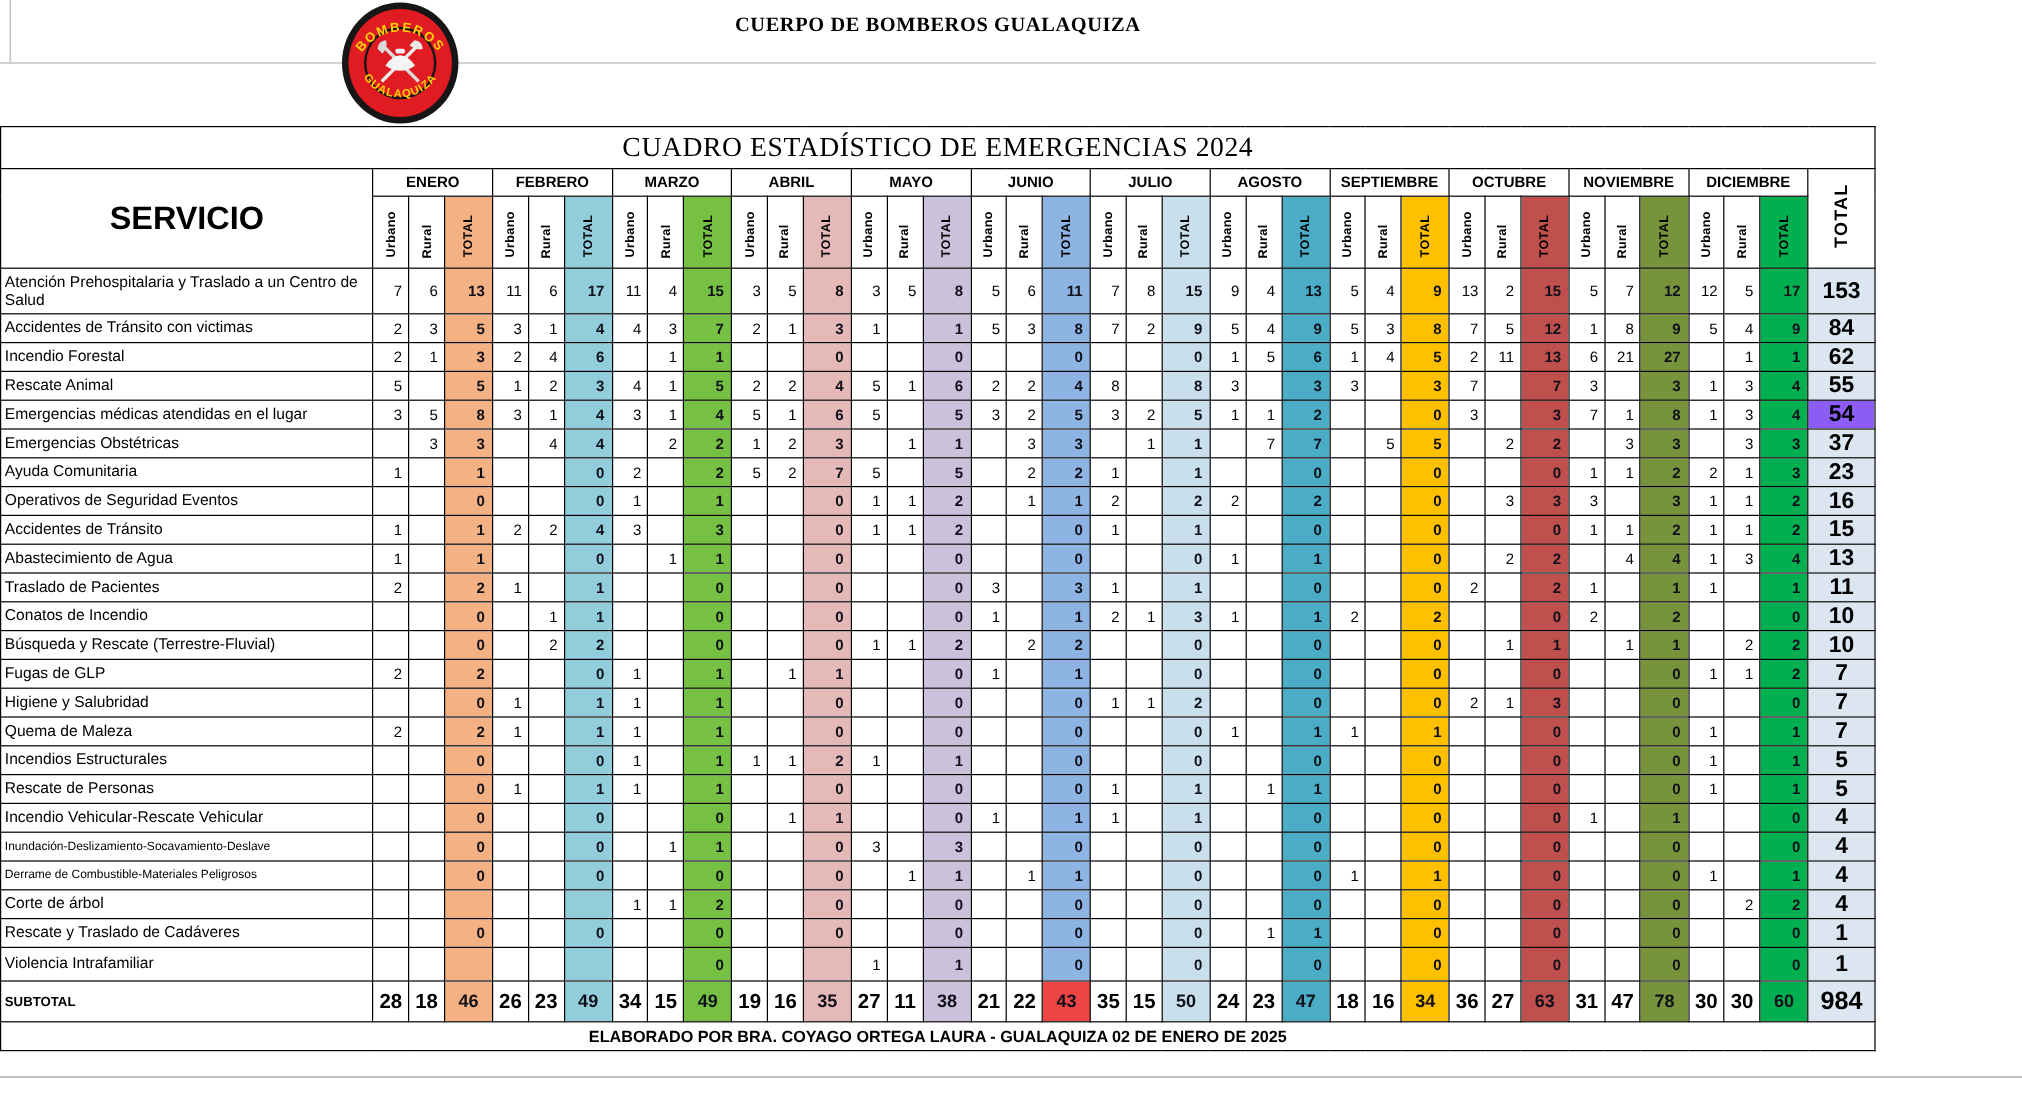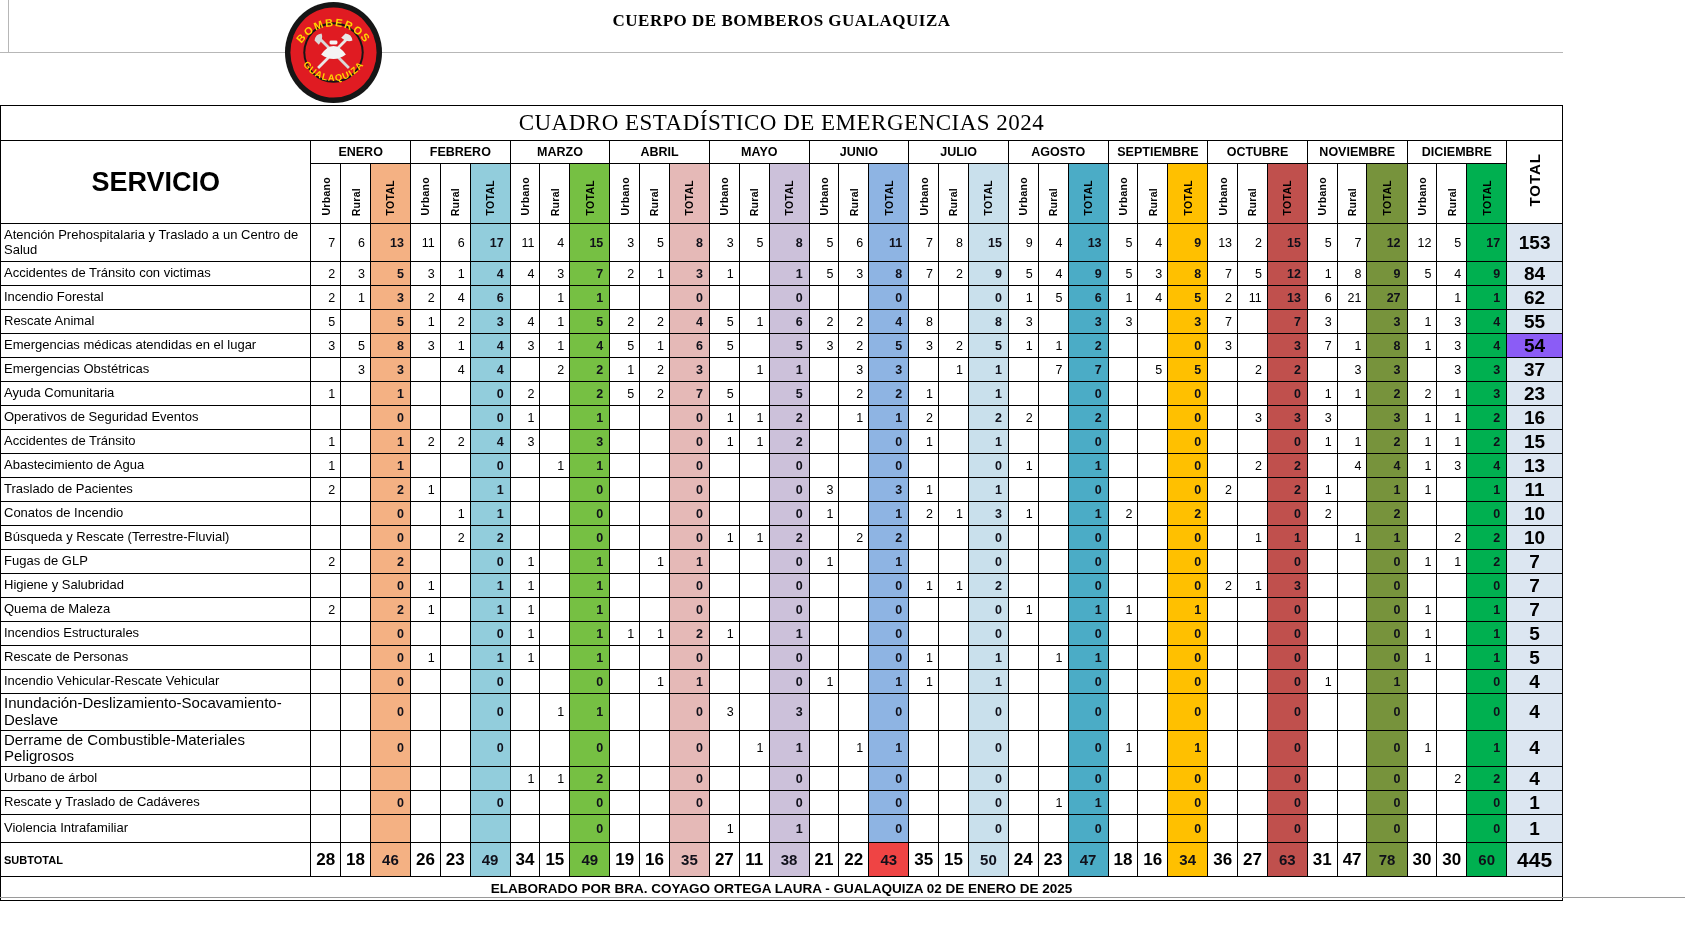--- a/index.html
+++ b/index.html
@@ -20,21 +20,21 @@
   .title-cell{height:34px;text-align:center;font-family:"Liberation Serif",serif;
               font-weight:normal;font-size:23px;letter-spacing:.5px;white-space:nowrap;}
   .service-head{font-weight:bold;font-size:27px;text-align:center;vertical-align:middle;}
   .month-name{height:22px;font-weight:bold;font-size:12.5px;text-align:center;background:#fff;}
   th.subhead{height:56px;vertical-align:bottom;text-align:center;padding-bottom:3px;background:#fff;}
   .rot{writing-mode:vertical-rl;transform:rotate(180deg);display:inline-block;
        font-weight:bold;font-size:10.5px;letter-spacing:.3px;}
   .grand-head{text-align:center;vertical-align:middle;}
   .grand-head .rot{font-size:15px;letter-spacing:1px;}
   td.service{font-size:13px;text-align:left;padding:1px 2px 1px 3px;white-space:normal;line-height:1.12;}
-  td.service.small{font-size:15px;}
+  td.service.small{font-size:10px;}
   td.num{font-size:12.5px;text-align:right;padding-right:5px;}
   td.mtot{font-size:12.5px;font-weight:bold;text-align:right;padding-right:6px;color:#10101a;}
   td.gtot{font-size:19px;font-weight:bold;text-align:center;}
   tbody tr{height:24px;}
   tr.tall{height:38px;}
   tr.vrow{height:28px;}
   tr.subrow{height:34px;}
   td.sublabel{font-size:11px;font-weight:bold;text-align:left;padding-left:3px;}
   td.subnum{font-size:17px;font-weight:bold;text-align:center;}
   td.subtot{font-size:15px;font-weight:bold;text-align:center;color:#10101a;}
@@ -1017,21 +1017,21 @@
           <td class="mtot" style="background: rgb(192, 80, 77);">0</td>
           <td class="num"></td>
           <td class="num"></td>
           <td class="mtot" style="background: rgb(119, 147, 60);">0</td>
           <td class="num">1</td>
           <td class="num"></td>
           <td class="mtot" style="background: rgb(0, 176, 80);">1</td>
           <td class="gtot" style="background: rgb(220, 230, 241);">4</td>
         </tr>
         <tr>
-          <td class="service">Urbano de árbol</td>
+          <td class="service">Corte de árbol</td>
           <td class="num"></td>
           <td class="num"></td>
           <td class="mtot" style="background: rgb(244, 177, 131);"></td>
           <td class="num"></td>
           <td class="num"></td>
           <td class="mtot" style="background: rgb(146, 205, 220);"></td>
           <td class="num">1</td>
           <td class="num">1</td>
           <td class="mtot" style="background: rgb(118, 192, 67);">2</td>
           <td class="num"></td>
@@ -1174,21 +1174,21 @@
           <td class="subtot" style="background: rgb(255, 192, 0);">34</td>
           <td class="subnum">36</td>
           <td class="subnum">27</td>
           <td class="subtot" style="background: rgb(192, 80, 77);">63</td>
           <td class="subnum">31</td>
           <td class="subnum">47</td>
           <td class="subtot" style="background: rgb(119, 147, 60);">78</td>
           <td class="subnum">30</td>
           <td class="subnum">30</td>
           <td class="subtot" style="background: rgb(0, 176, 80);">60</td>
-          <td class="subgrand" style="background: rgb(220, 230, 241);">445</td>
+          <td class="subgrand" style="background: rgb(220, 230, 241);">984</td>
         </tr>
         <tr class="footrow">
           <td class="footer" colspan="38">ELABORADO POR BRA. COYAGO ORTEGA LAURA - GUALAQUIZA  02 DE ENERO DE 2025</td>
         </tr>
       </tbody>
   </table>
 
   <div class="bottom-rule"></div>
 </div>
 

